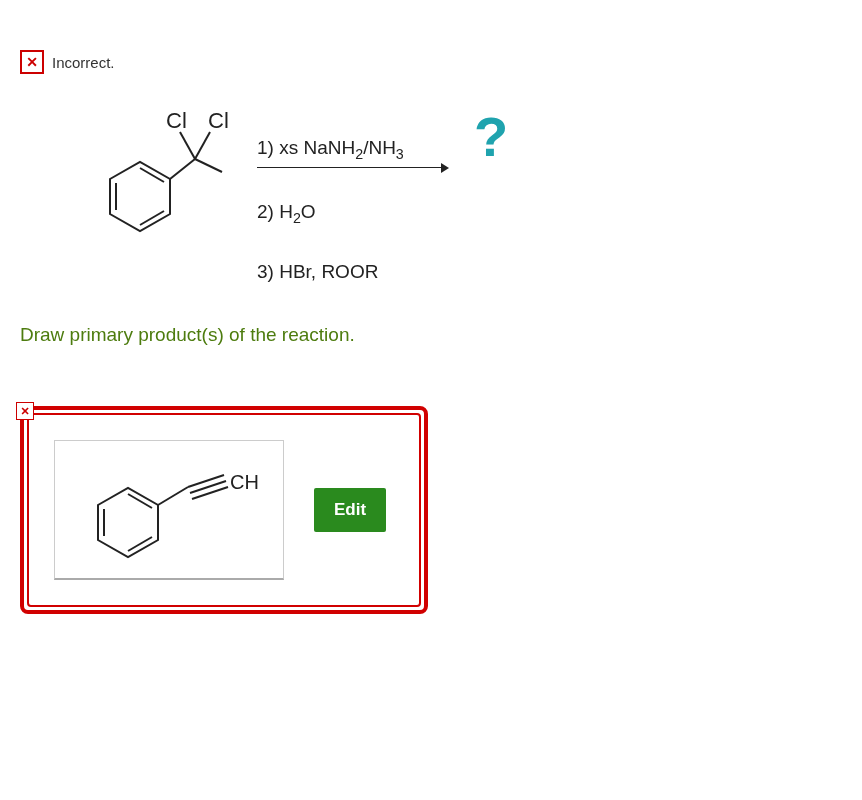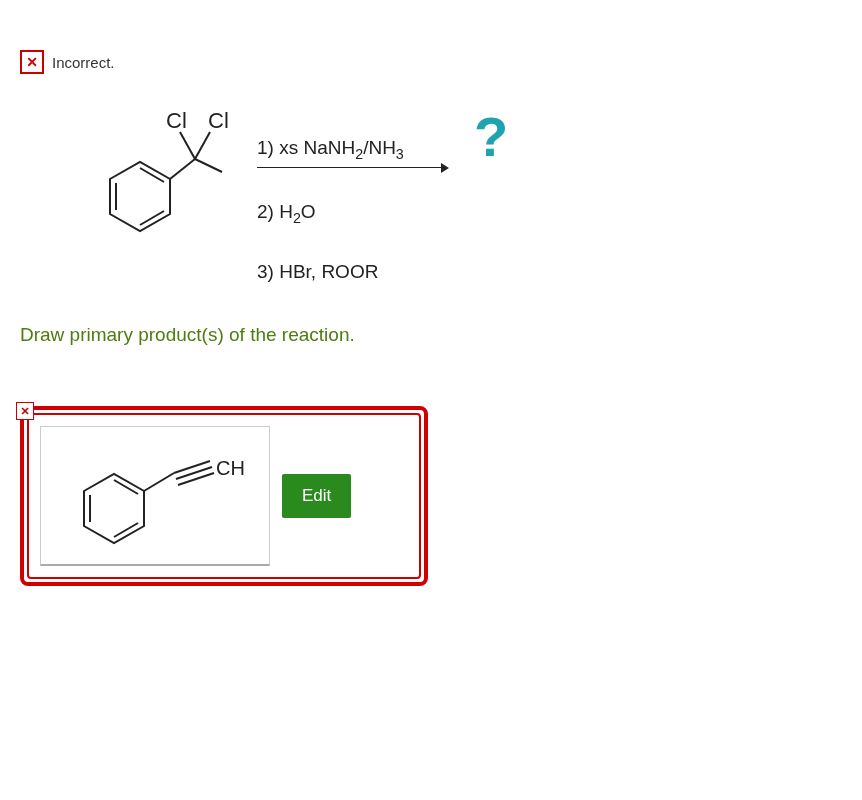--- a/index.html
+++ b/index.html
@@ -111,43 +111,43 @@
       align-items: center;
       justify-content: center;
       color: #cc0000;
       font-weight: bold;
       font-size: 11px;
       z-index: 2;
     }
     .answer-inner {
       display: flex;
       align-items: center;
-      gap: 12px;
-      padding: 10px;
+      gap: 30px;
+      padding: 24px;
       position: relative;
       z-index: 1;
     }
     .answer-structure {
       border: 1px solid #ccc;
       border-bottom: 2px solid #aaa;
       background: #fff;
       padding: 5px;
       display: flex;
       align-items: center;
       justify-content: center;
       width: 230px;
       height: 140px;
     }
     .edit-button {
       background: #2a8a1e;
       color: #fff;
       border: none;
       padding: 12px 20px;
       font-size: 17px;
-      font-weight: normal;
+      font-weight: bold;
       cursor: pointer;
       border-radius: 2px;
     }
     sub {
       font-size: 0.75em;
       vertical-align: sub;
     }
   </style>
 </head>
 <body>

